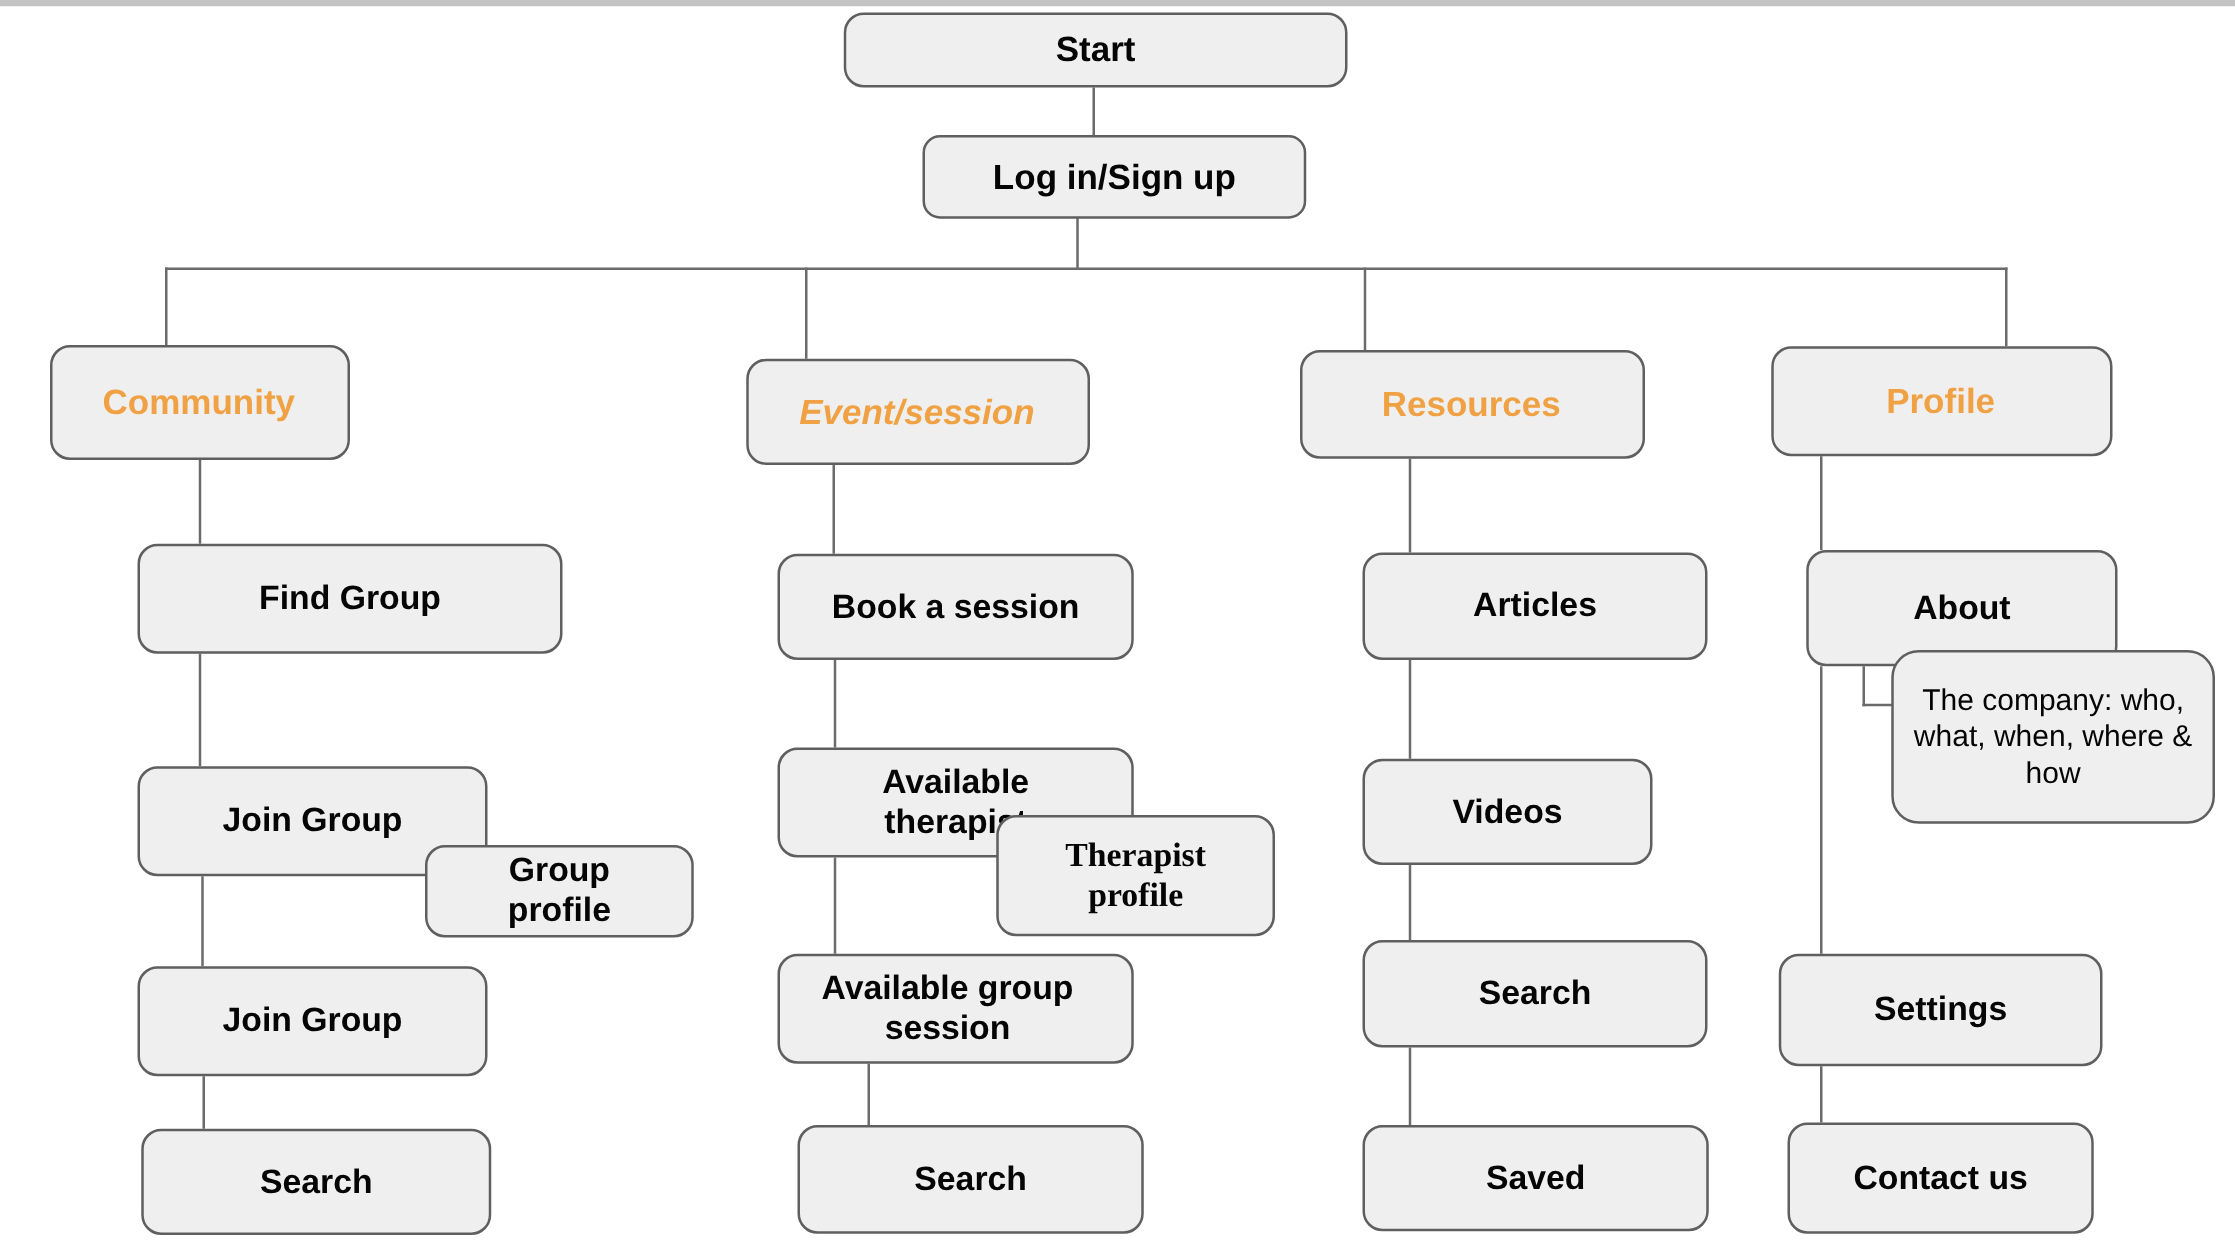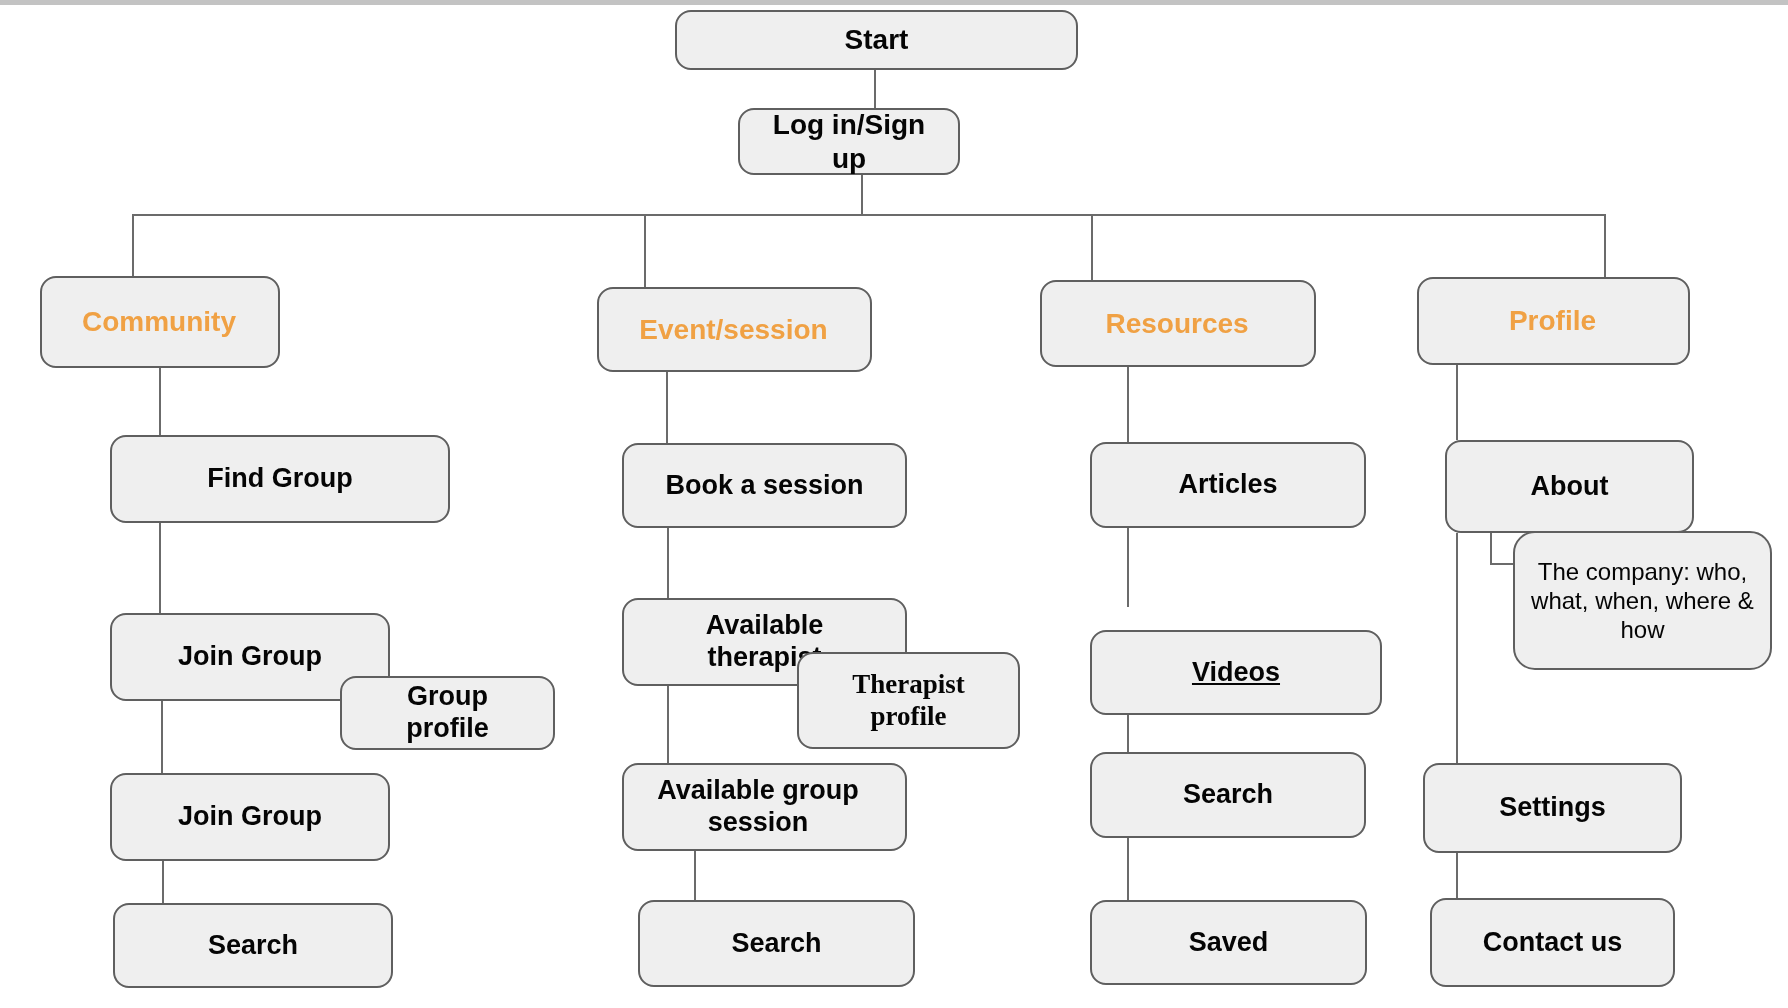--- a/index.html
+++ b/index.html
@@ -78,42 +78,42 @@
   <div class="vline" style="left:1127px;top:692px;height:60px;"></div>
   <div class="vline" style="left:1127px;top:838px;height:62px;"></div>
 
   <div class="vline" style="left:1456px;top:365px;height:75px;"></div>
   <div class="vline" style="left:1456px;top:533px;height:230px;"></div>
   <div class="vline" style="left:1456px;top:853px;height:45px;"></div>
   <div class="vline" style="left:1490px;top:533px;height:32px;"></div>
   <div class="hline" style="left:1490px;top:563px;width:25px;"></div>
 
   <div class="node" style="left:675px;top:10px;width:403px;height:60px;font-size:28px;">Start</div>
-  <div class="node" style="left:738px;top:108px;width:222px;height:67px;font-size:28px;">Log in/Sign up</div>
+  <div class="node" style="left:738px;top:108px;width:307px;height:67px;font-size:28px;border-radius:14px;">Log in/Sign up</div>
 
   <div class="node header" style="left:40px;top:276px;width:240px;height:92px;">Community</div>
-  <div class="node header" style="left:597px;top:287px;width:275px;height:85px;">Event/session</div>
+  <div class="node header" style="left:597px;top:287px;width:275px;height:85px;font-style:italic;">Event/session</div>
   <div class="node header" style="left:1040px;top:280px;width:276px;height:87px;">Resources</div>
   <div class="node header" style="left:1417px;top:277px;width:273px;height:88px;">Profile</div>
 
   <div class="node" style="left:110px;top:435px;width:340px;height:88px;">Find Group</div>
   <div class="node" style="left:110px;top:613px;width:280px;height:88px;">Join Group</div>
   <div class="node ontop" style="left:340px;top:676px;width:215px;height:74px;">Group profile</div>
   <div class="node" style="left:110px;top:773px;width:280px;height:88px;">Join Group</div>
   <div class="node" style="left:113px;top:903px;width:280px;height:85px;">Search</div>
 
   <div class="node" style="left:622px;top:443px;width:285px;height:85px;">Book a session</div>
   <div class="node" style="left:622px;top:598px;width:285px;height:88px;">Available therapist</div>
   <div class="node ontop" style="left:797px;top:652px;width:223px;height:97px;font-family:Liberation Serif, serif;">Therapist profile</div>
   <div class="node" style="left:622px;top:763px;width:285px;height:88px;padding-left:17px;">Available group session</div>
   <div class="node" style="left:638px;top:900px;width:277px;height:87px;">Search</div>
 
   <div class="node" style="left:1090px;top:442px;width:276px;height:86px;">Articles</div>
-  <div class="node" style="left:1090px;top:630px;width:292px;height:85px;text-decoration:underline;">Videos</div>
+  <div class="node" style="left:1090px;top:607px;width:232px;height:85px;">Videos</div>
   <div class="node" style="left:1090px;top:752px;width:276px;height:86px;">Search</div>
   <div class="node" style="left:1090px;top:900px;width:277px;height:85px;">Saved</div>
 
   <div class="node" style="left:1445px;top:440px;width:249px;height:93px;">About</div>
-  <div class="node note ontop" style="left:1513px;top:531px;width:259px;height:139px;">The company: who, what, when, where &amp; how</div>
+  <div class="node note ontop" style="left:1513px;top:520px;width:259px;height:139px;">The company: who, what, when, where &amp; how</div>
   <div class="node" style="left:1423px;top:763px;width:259px;height:90px;">Settings</div>
   <div class="node" style="left:1430px;top:898px;width:245px;height:89px;">Contact us</div>
 
 </div>
 
 </body></html>

